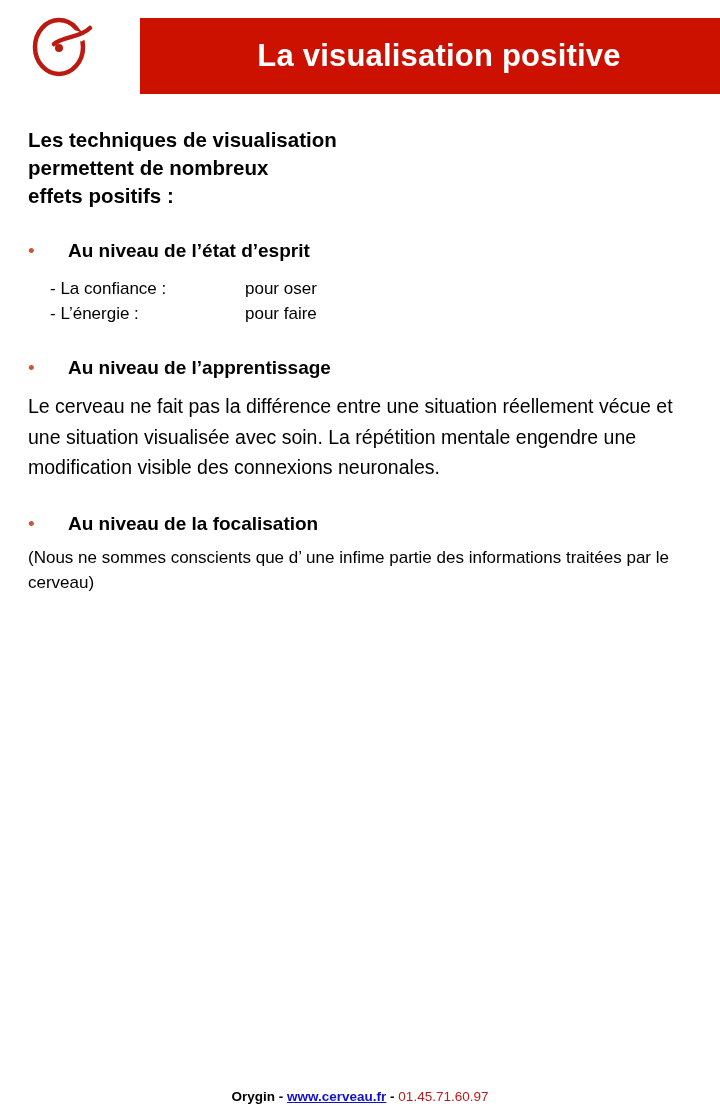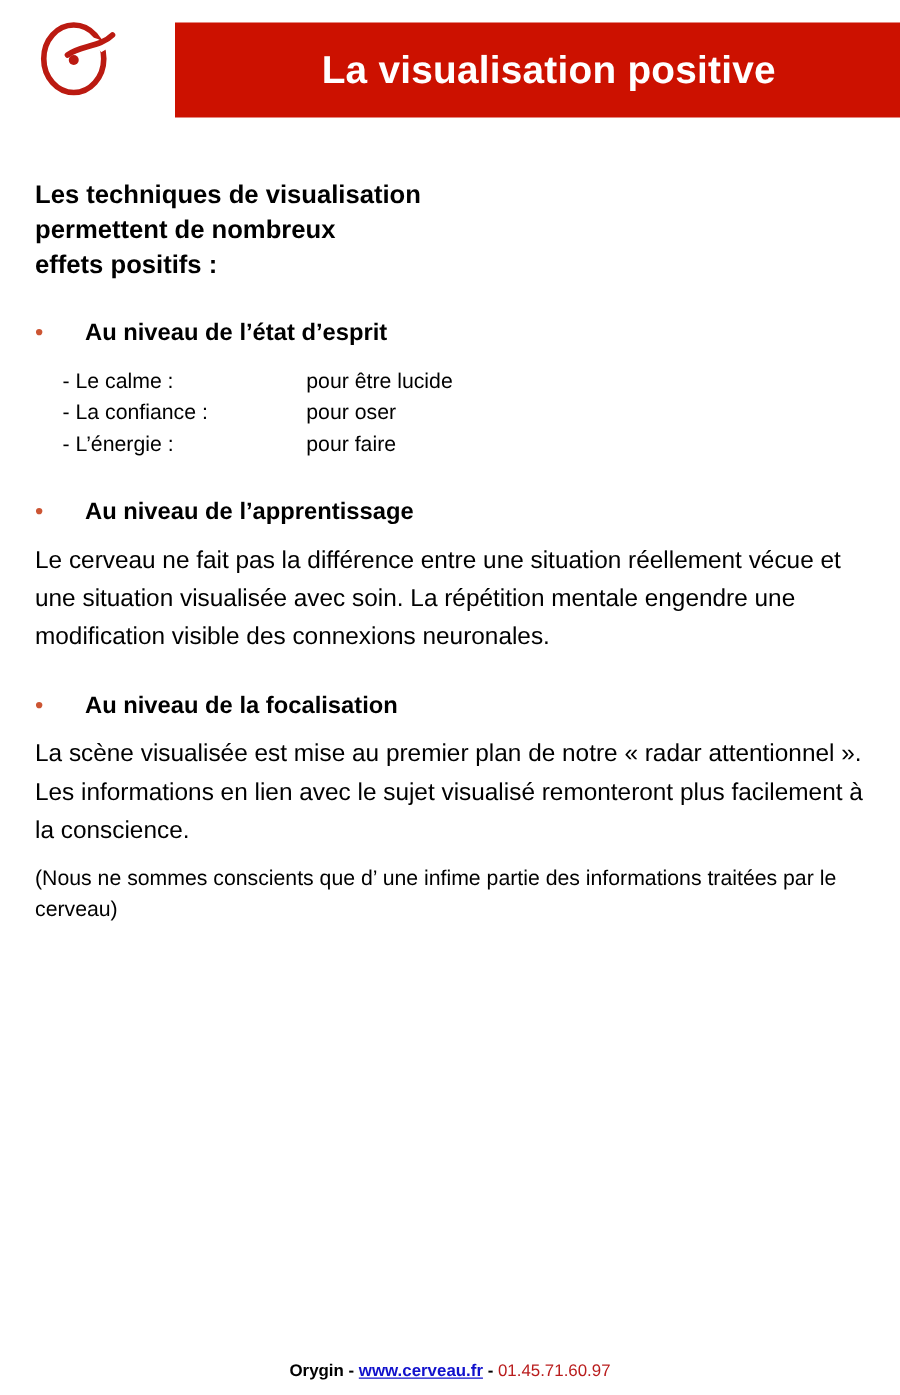--- a/index.html
+++ b/index.html
@@ -46,21 +46,21 @@
     width: 84px;
     height: 72px;
   }
 
   
   .content {
     padding: 0 28px;
     box-sizing: border-box;
   }
   .lead {
-    margin-top: 42px;
+    margin-top: 26px;
     font-size: 20.5px;
     font-weight: bold;
     line-height: 1.36;
   }
   .lead div { white-space: pre; }
 
   .bullet-row {
     display: flex;
     align-items: baseline;
     margin-top: 30px;
@@ -147,43 +147,38 @@
     <div>effets positifs :</div>
   </div>
 
   <div class="bullet-row">
     <span class="bullet-dot">•</span>
     <span class="bullet-label">Au niveau de l’état d’esprit</span>
   </div>
 
   <div class="sub-list">
     <div class="row">
-      <span class="term">- Le calme :</span>
-      <span class="def">pour être lucide</span>
-    </div>
-    <div class="row">
       <span class="term">- La confiance :</span>
       <span class="def">pour oser</span>
     </div>
     <div class="row">
       <span class="term">- L’énergie :</span>
       <span class="def">pour faire</span>
     </div>
   </div>
 
   <div class="bullet-row">
     <span class="bullet-dot">•</span>
     <span class="bullet-label">Au niveau de l’apprentissage</span>
   </div>
   <div class="para">Le cerveau ne fait pas la différence entre une situation réellement vécue et une situation visualisée avec soin. La répétition mentale engendre une modification visible des connexions neuronales.</div>
 
   <div class="bullet-row">
     <span class="bullet-dot">•</span>
     <span class="bullet-label">Au niveau de la focalisation</span>
   </div>
-  <div class="para">La scène visualisée est mise au premier plan de notre « radar attentionnel ». Les informations en lien avec le sujet visualisé remonteront plus facilement à la conscience.</div>
   <div class="small-note">(Nous ne sommes conscients que d’ une infime partie des informations traitées par le cerveau)</div>
 
 </div>
 
 <div class="footer">
   <span class="brand">Orygin</span><span class="sep"> - </span><span class="url">www.cerveau.fr</span><span class="sep"> - </span><span class="phone">01.45.71.60.97</span>
 </div>
 
 </body></html>

